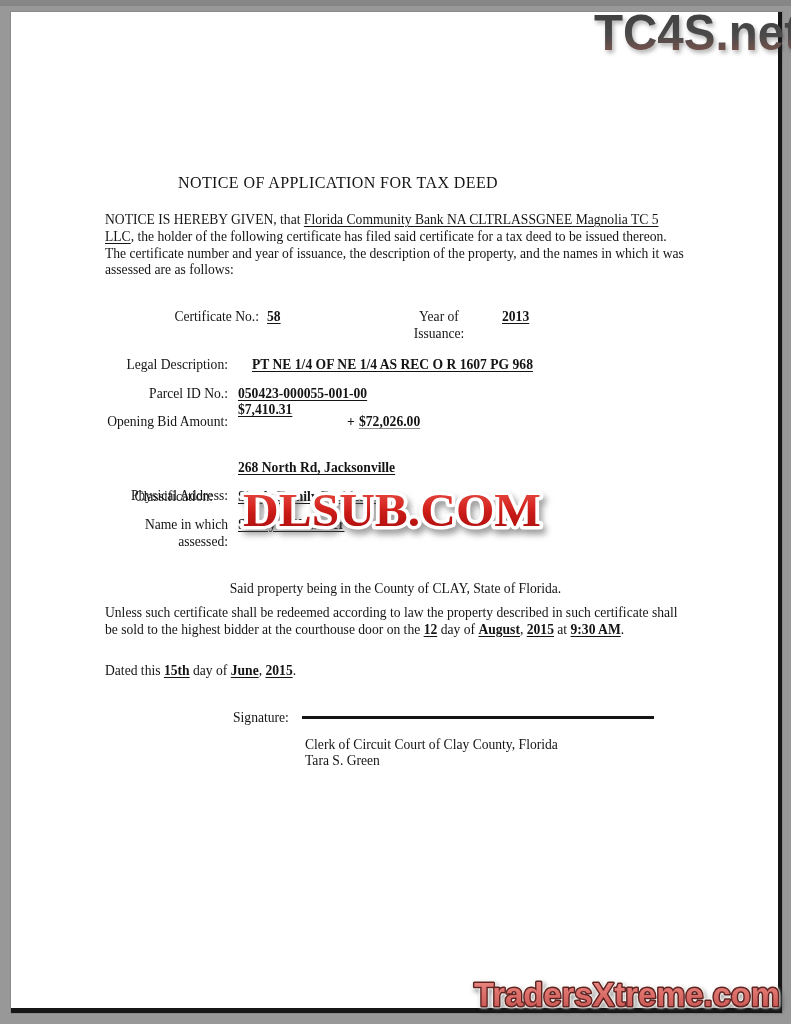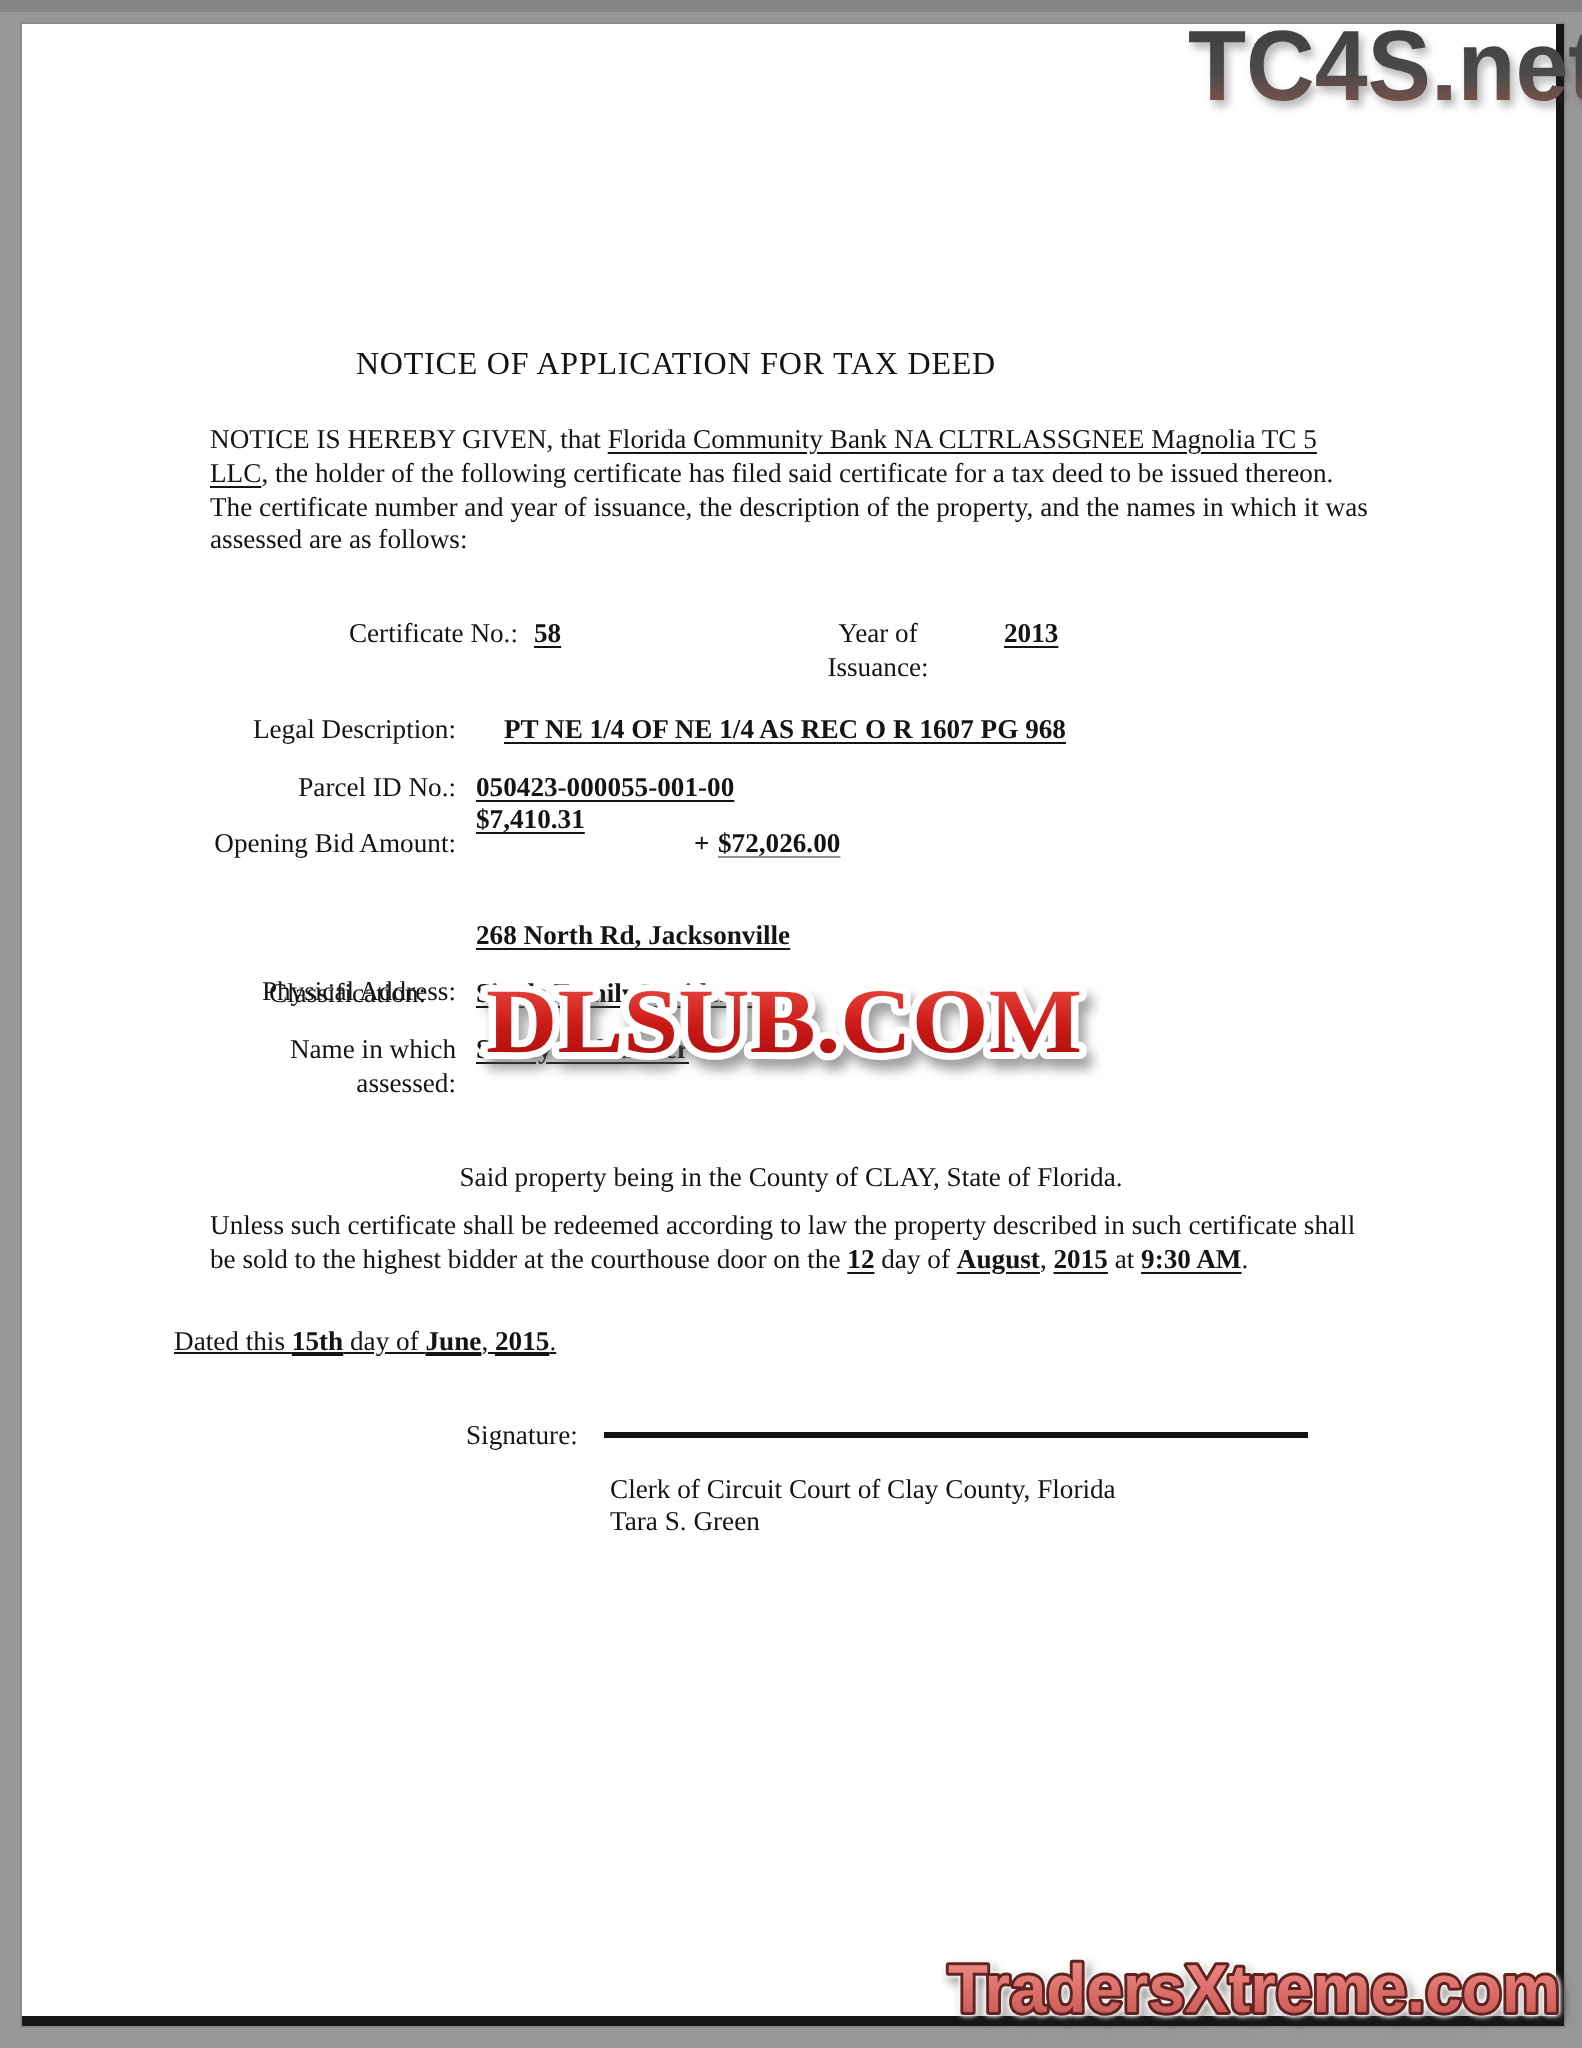--- a/index.html
+++ b/index.html
@@ -16,21 +16,21 @@
     box-shadow:0 0 0 1px #8a8a8a;
   }
   .abs { position:absolute; }
   .doc-title {
     left:0; top:174px; width:676px; text-align:center;
     font-size:16px; line-height:18px; letter-spacing:0.4px; white-space:nowrap;
   }
   .para { font-size:13.6px; line-height:16.8px; }
   .para1 { left:105px; top:212px; width:584px; }
   .para2 { left:105px; top:605px; width:586px; }
-  .dated-line { left:87px; top:663px; width:586px;text-decoration:underline; }
+  .dated-line { left:105px; top:663px; width:586px; }
   .u  { text-decoration:underline; text-underline-offset:2px; }
   .bu { font-weight:bold; text-decoration:underline; text-underline-offset:2px; }
   .flabel {
     position:absolute; width:188px; text-align:right;
     font-size:13.6px; line-height:16.8px;
   }
   .fval {
     position:absolute; font-size:13.6px; line-height:16.8px;
     font-weight:bold; text-decoration:underline; text-underline-offset:2px;
     white-space:nowrap;

